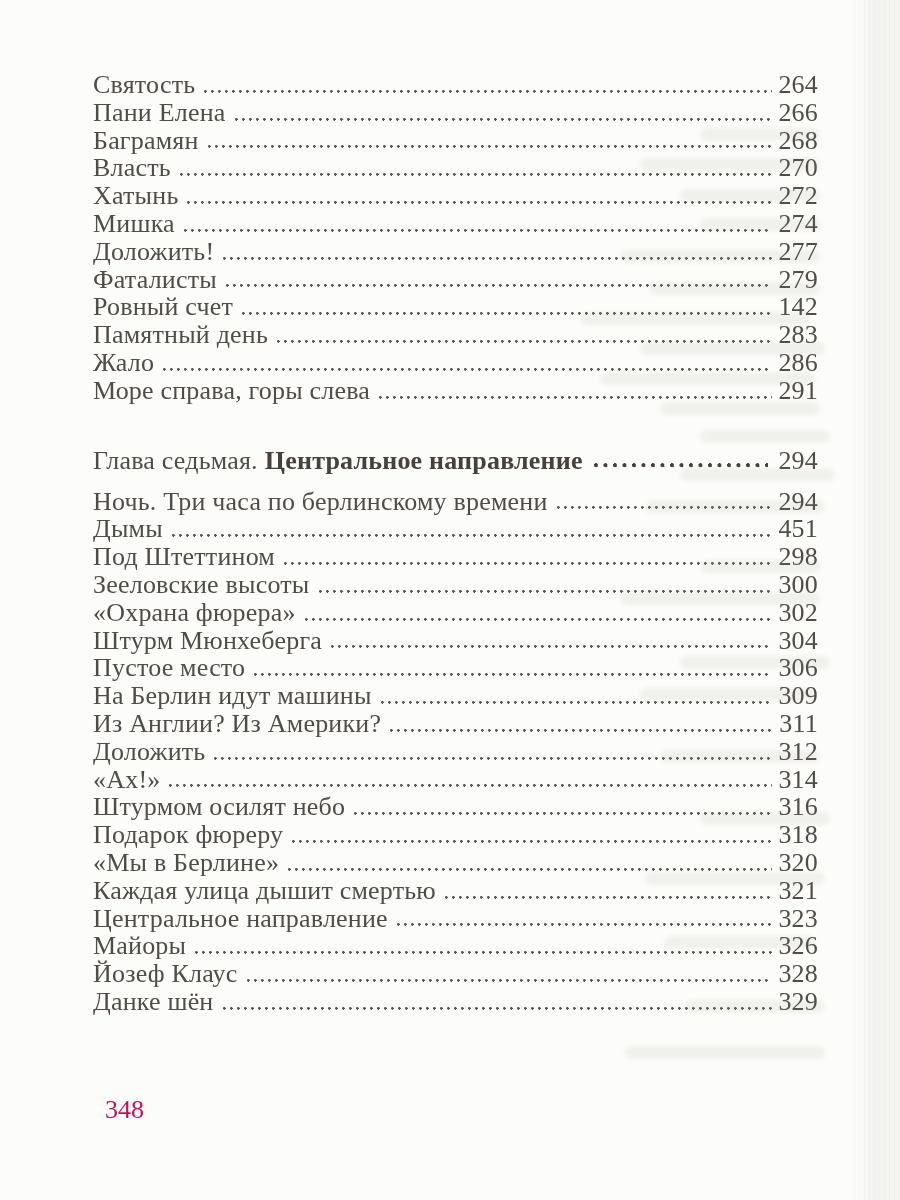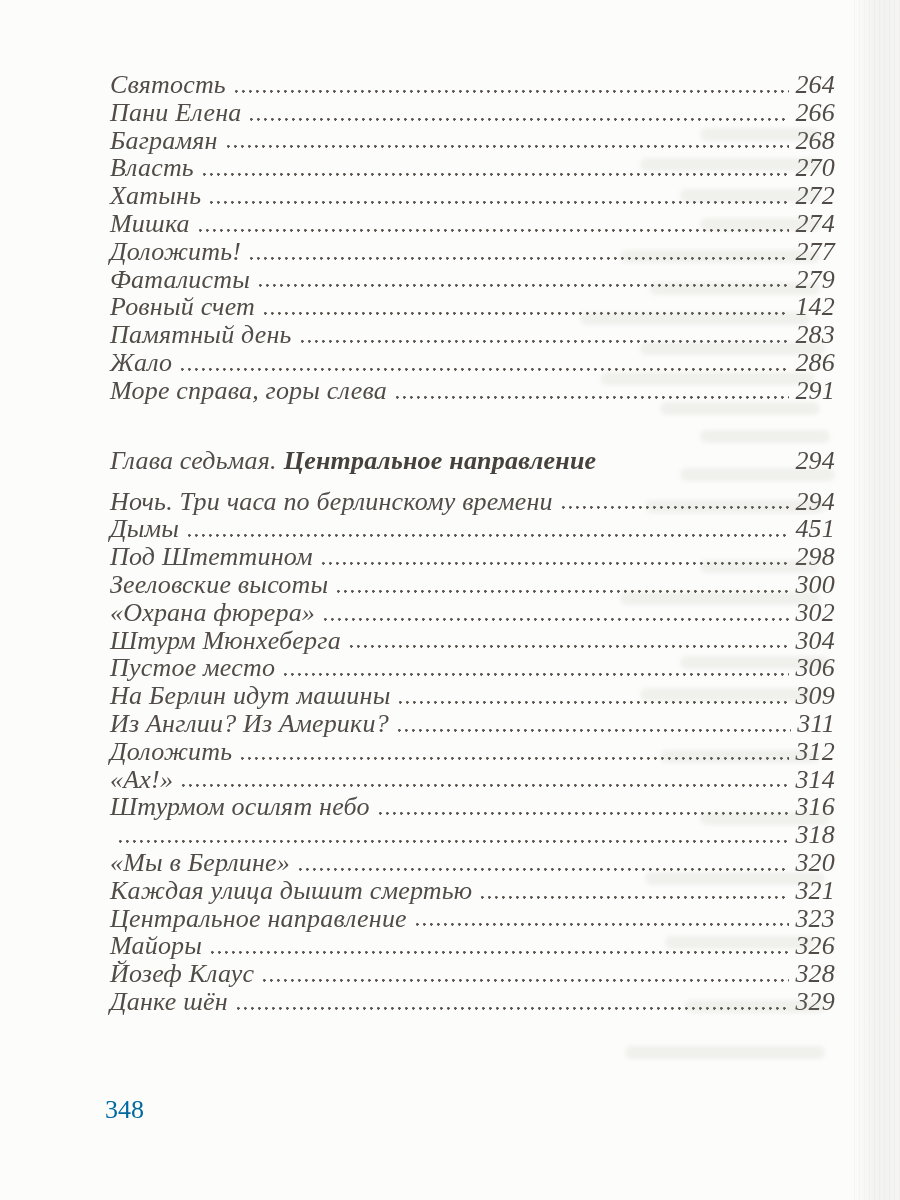--- a/index.html
+++ b/index.html
@@ -30,24 +30,23 @@
         rgba(160,158,152,0.06) 0px, rgba(160,158,152,0.06) 1px,
         rgba(255,255,255,0) 1px, rgba(255,255,255,0) 5px),
       linear-gradient(90deg,
         rgba(190,188,182,0) 0%,
         rgba(190,188,182,0.14) 45%,
         rgba(170,168,162,0.10) 75%,
         rgba(210,208,202,0.16) 100%);
   }
   .toc {
     position: absolute;
-    left: 110px;
+    left: 93px;
     top: 71px;
     width: 725px;
-    font-style: italic;
   }
   .row {
     display: flex;
     height: 27.8px;
     font-size: 26px;
     letter-spacing: 0.2px;
   }
   .row .t {
     line-height: 27.8px;
     white-space: nowrap;
@@ -61,42 +60,41 @@
     background-position: left 2px bottom 6px;
   }
   .row .num {
     line-height: 27.8px;
     white-space: nowrap;
   }
   .heading {
     margin-top: 41px;
     height: 29px;
     font-size: 26px;
-    align-items: flex-end;
   }
   .heading .t { line-height: 29px; }
   .heading .t b { font-weight: bold; color: #46413d; }
   .heading .prefix { margin-right: 7px; }
   .heading .leader {
     flex: 1;
     margin: 0 10px 0 9px;
     background-image: radial-gradient(circle at 2px 2px, #46413d 1.7px, rgba(0,0,0,0) 2.15px);
     background-size: 9.5px 4.5px;
     background-repeat: repeat-x;
     background-position: left 2px bottom 7px;
   }
   .heading .num { line-height: 29px; }
   .block2 { margin-top: 13px; }
   .folio {
     position: absolute;
     left: 105px;
     top: 1096px;
     font-size: 26px;
     line-height: 28px;
-    color: #0369a1;
+    color: #be185d;
   }
   
   .ghost {
     position: absolute;
     height: 13px;
     border-radius: 7px;
     background: rgba(138,144,128,0.10);
     filter: blur(2.2px);
     pointer-events: none;
   }
@@ -259,20 +257,21 @@
     <span class="num">314</span>
   </div>
 
   <div class="row">
     <span class="t">Штурмом осилят небо</span>
     <span class="leader"></span>
     <span class="num">316</span>
   </div>
 
   <div class="row">
+    <span class="t">Подарок фюреру</span>
     <span class="leader"></span>
     <span class="num">318</span>
   </div>
 
   <div class="row">
     <span class="t">«Мы в Берлине»</span>
     <span class="leader"></span>
     <span class="num">320</span>
   </div>
 

